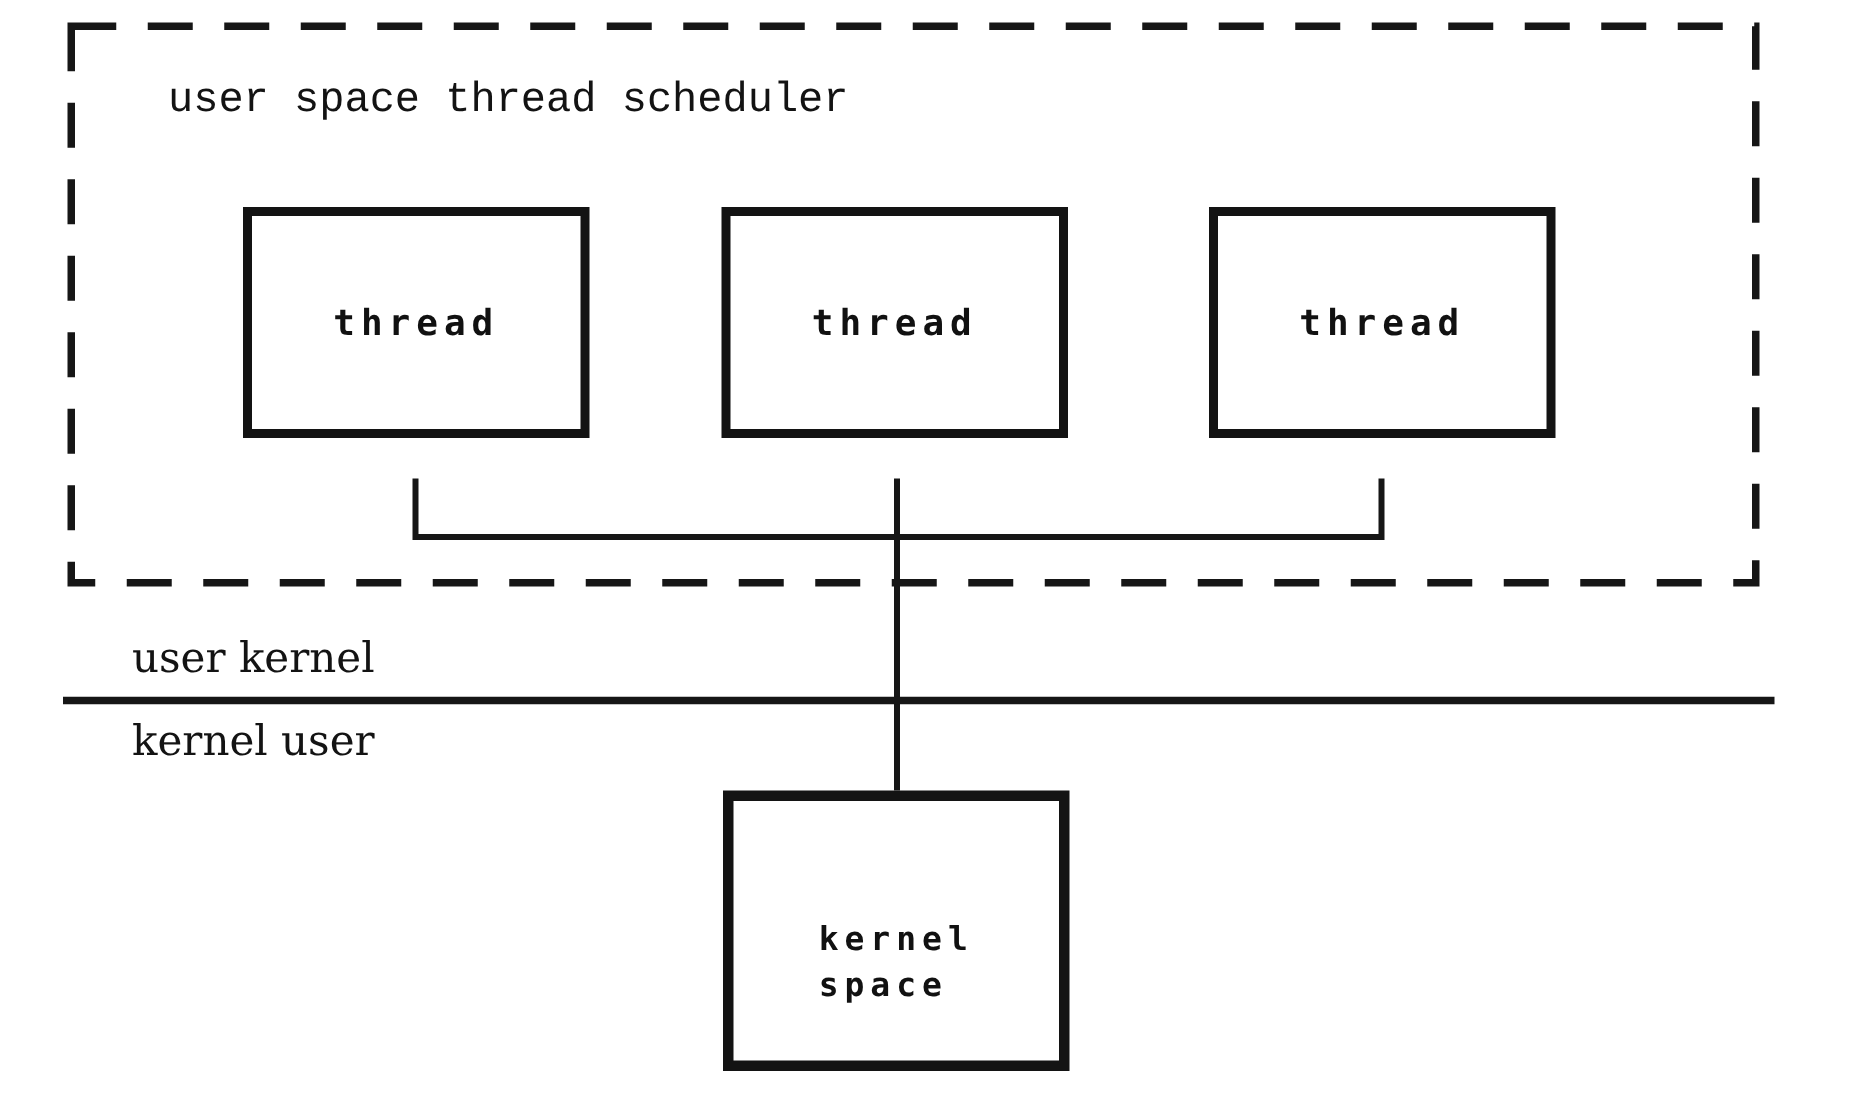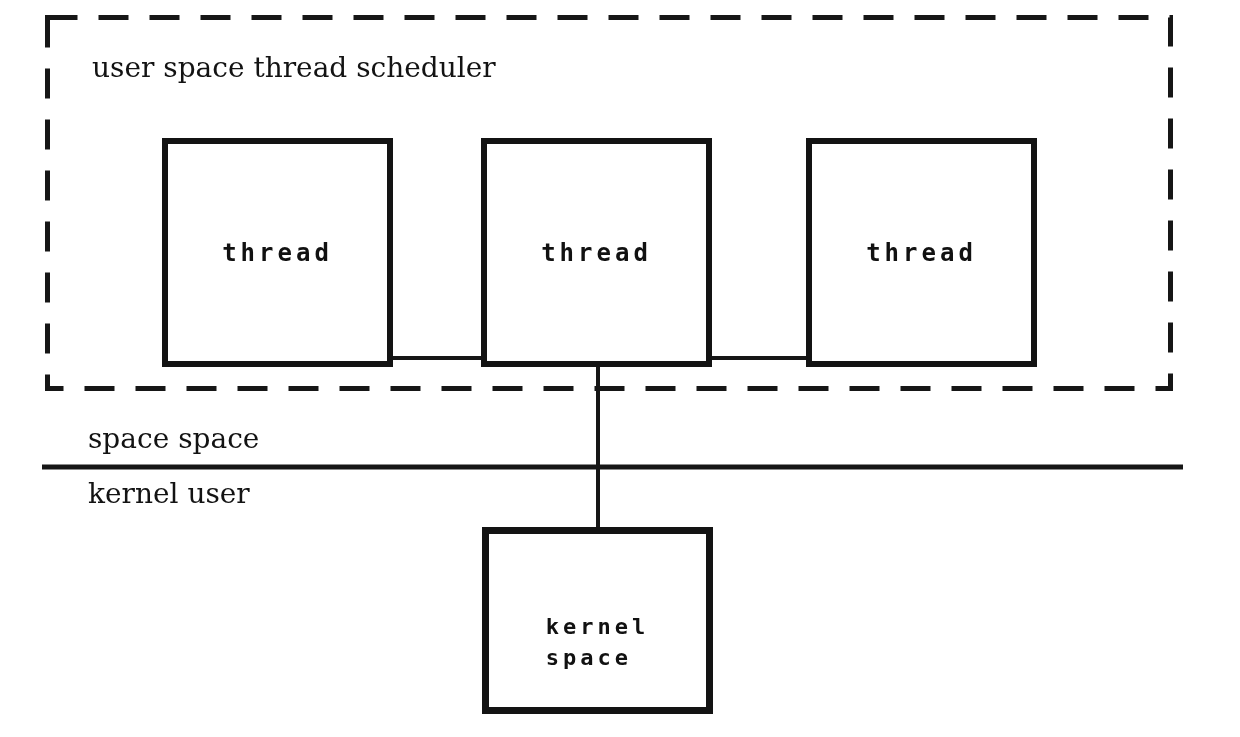--- a/index.html
+++ b/index.html
@@ -24,39 +24,39 @@
     height: 737px;
   }
   .serif-label {
     position: absolute;
     font-family: "DejaVu Serif", "Liberation Serif", serif;
     font-size: 28px;
     line-height: 30px;
     white-space: nowrap;
     color: #131313;
   }
-  .title-label    { left: 92px;  top: 53px;  }
+  .title-label    { left: 112px;  top: 53px; font-family: Liberation Mono, monospace;  }
   .user-space-label   { left: 88px; top: 424px; }
   .kernel-space-label { left: 88px; top: 479px; }
 
   .node-box {
     position: absolute;
     box-sizing: border-box;
     background: #ffffff;
     border: 6px solid #131313;
     display: flex;
     align-items: center;
     justify-content: center;
     font-family: "DejaVu Sans Mono", "Liberation Mono", monospace;
     font-weight: 700;
     color: #111111;
   }
   .thread-box {
     width: 231px;
-    height: 229px;
+    height: 154px;
     top: 138px;
     font-size: 24px;
     letter-spacing: 4px;
   }
   .thread-box-1 { left: 162px; }
   .thread-box-2 { left: 481px; }
   .thread-box-3 { left: 806px; }
 
   .kernel-entity-box {
     left: 482px;
@@ -97,21 +97,21 @@
   </div>
 
   <div class="node-box thread-box thread-box-2">
     <span>thread</span>
   </div>
 
   <div class="node-box thread-box thread-box-3">
     <span>thread</span>
   </div>
 
-  <div class="serif-label user-space-label">space space</div>
+  <div class="serif-label user-space-label">user kernel</div>
 
   <div class="serif-label kernel-space-label">kernel user</div>
 
   <div class="node-box kernel-entity-box">
     <div class="kernel-entity-text">
       <span>kernel</span>
       <span>space</span>
     </div>
   </div>
 

